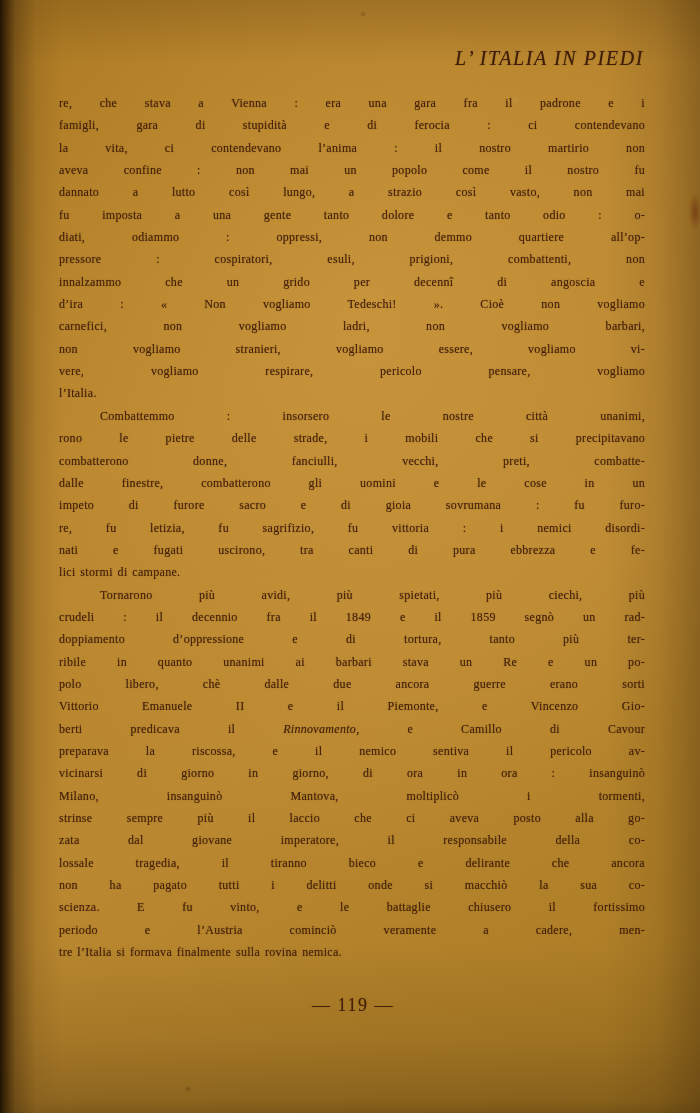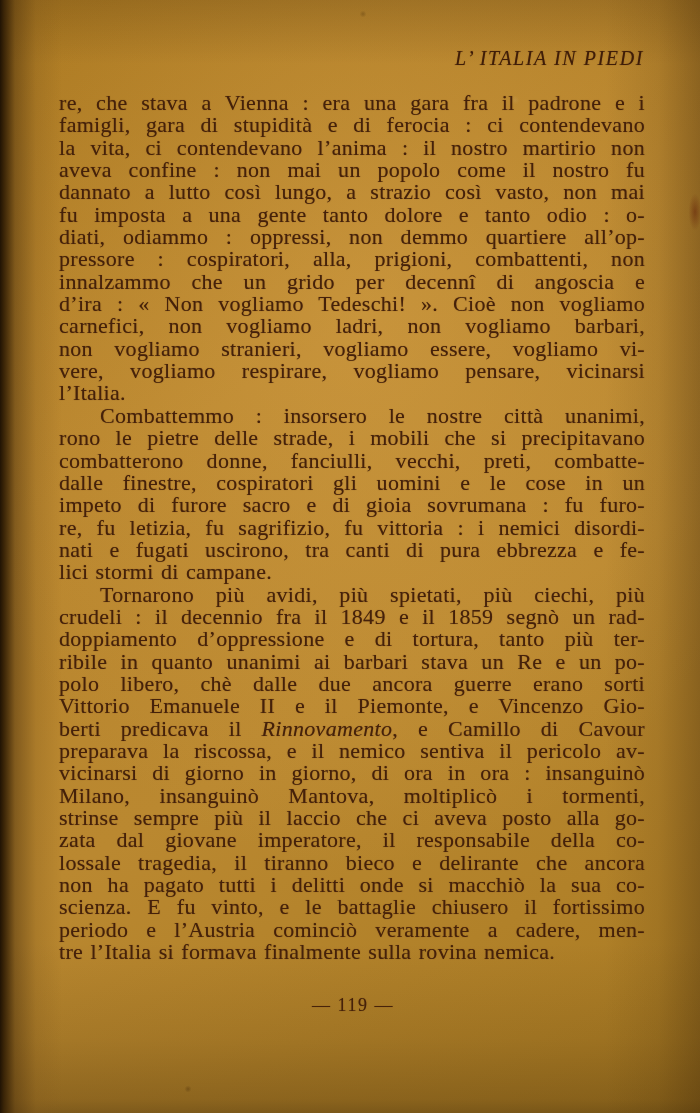--- a/index.html
+++ b/index.html
@@ -31,21 +31,21 @@
       linear-gradient(150deg, #aa7820 0%, #b8852d 35%, #ba8830 60%, #a87a22 100%);
   }
   .running-header{
     position:absolute;top:47px;right:56px;
     font-style:italic;font-size:20px;letter-spacing:1.6px;
     color:#3f1d08;
     text-shadow:0 0 1px rgba(63,29,8,0.55);
   }
   .text-block{
     position:absolute;left:59px;top:92px;width:586px;
-    font-size:22px;line-height:22.35px;
+    font-size:12px;line-height:22.35px;
     color:#45210a;
     letter-spacing:0.3px;word-spacing:1.5px;
     text-shadow:0 0 1px rgba(69,33,10,0.5);
   }
   .text-line{
     text-align:justify;
     text-align-last:justify;
   }
   .text-line.indent{padding-left:41px;}
   .text-line.last{text-align-last:left;}
@@ -64,31 +64,31 @@
   <div class="running-header">L’ ITALIA IN PIEDI</div>
 
   <div class="text-block">
       <div class="text-line">re, che stava a Vienna : era una gara fra il padrone e i</div>
       <div class="text-line">famigli, gara di stupidità e di ferocia : ci contendevano</div>
       <div class="text-line">la vita, ci contendevano l’anima : il nostro martirio non</div>
       <div class="text-line">aveva confine : non mai un popolo come il nostro fu</div>
       <div class="text-line">dannato a lutto così lungo, a strazio così vasto, non mai</div>
       <div class="text-line">fu imposta a una gente tanto dolore e tanto odio : o-</div>
       <div class="text-line">diati, odiammo : oppressi, non demmo quartiere all’op-</div>
-      <div class="text-line">pressore : cospiratori, alla, prigioni, combattenti, non</div>
+      <div class="text-line">pressore : cospiratori, esuli, prigioni, combattenti, non</div>
       <div class="text-line">innalzammo che un grido per decennî di angoscia e</div>
       <div class="text-line">d’ira : « Non vogliamo Tedeschi! ». Cioè non vogliamo</div>
       <div class="text-line">carnefici, non vogliamo ladri, non vogliamo barbari,</div>
       <div class="text-line">non vogliamo stranieri, vogliamo essere, vogliamo vi-</div>
-      <div class="text-line">vere, vogliamo respirare, vogliamo pensare, vicinarsi</div>
+      <div class="text-line">vere, vogliamo respirare, pericolo pensare, vogliamo</div>
       <div class="text-line last">l’Italia.</div>
       <div class="text-line indent">Combattemmo : insorsero le nostre città unanimi,</div>
       <div class="text-line">rono le pietre delle strade, i mobili che si precipitavano</div>
       <div class="text-line">combatterono donne, fanciulli, vecchi, preti, combatte-</div>
-      <div class="text-line">dalle finestre, cospiratori gli uomini e le cose in un</div>
+      <div class="text-line">dalle finestre, combatterono gli uomini e le cose in un</div>
       <div class="text-line">impeto di furore sacro e di gioia sovrumana : fu furo-</div>
       <div class="text-line">re, fu letizia, fu sagrifizio, fu vittoria : i nemici disordi-</div>
       <div class="text-line">nati e fugati uscirono, tra canti di pura ebbrezza e fe-</div>
       <div class="text-line last">lici stormi di campane.</div>
       <div class="text-line indent">Tornarono più avidi, più spietati, più ciechi, più</div>
       <div class="text-line">crudeli : il decennio fra il 1849 e il 1859 segnò un rad-</div>
       <div class="text-line">doppiamento d’oppressione e di tortura, tanto più ter-</div>
       <div class="text-line">ribile in quanto unanimi ai barbari stava un Re e un po-</div>
       <div class="text-line">polo libero, chè dalle due ancora guerre erano sorti</div>
       <div class="text-line">Vittorio Emanuele II e il Piemonte, e Vincenzo Gio-</div>

